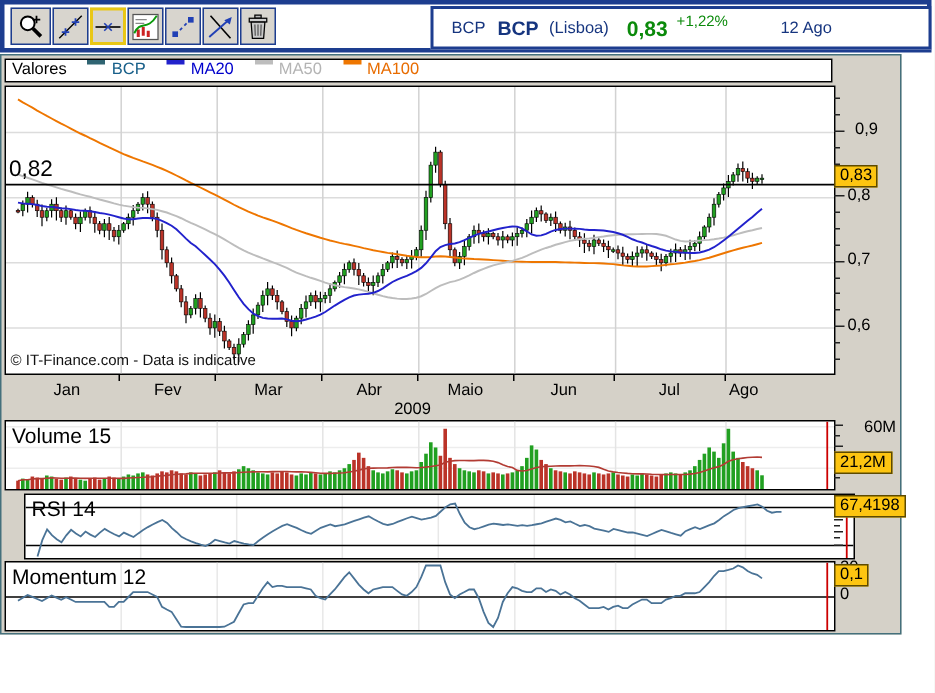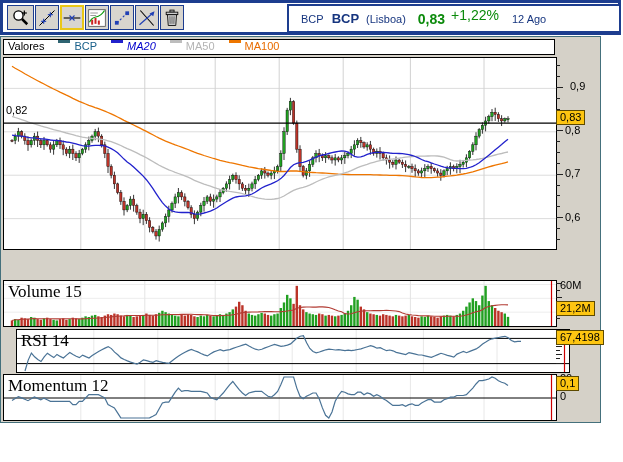--- a/index.html
+++ b/index.html
@@ -11,45 +11,45 @@
   .tbtn{width:24px;height:25px;margin-left:1px;background:#d8d5ce;border:1px solid #1d3d8f;
         box-sizing:border-box;display:flex;align-items:center;justify-content:center;cursor:pointer;}
   .tbtn.first{margin-left:4px;width:27px;}
   .tbtn.selected{border:2px solid #e9c716;}
   .quote{position:absolute;left:284px;top:1px;width:330px;height:25px;background:#fff;
          border:2px solid #1d3d8f;display:flex;align-items:center;font-size:11px;color:#16357f;}
   .quote .code{margin-left:12px;}
   .quote .symbol{font-weight:bold;font-size:13px;margin-left:8px;}
   .quote .market{margin-left:7px;}
   .quote .last{margin-left:12px;font-weight:bold;font-size:14px;color:#0b8a0b;}
-  .quote .chg{margin-left:6px;font-size:14px;color:#0b8a0b;position:relative;top:-4px;}
-  .quote .date{margin-left:13px;}
+  .quote .chg{margin-left:6px;font-size:10px;color:#0b8a0b;position:relative;top:-4px;}
+  .quote .date{margin-left:35px;}
   
   .chartwin{position:absolute;left:0;top:36px;width:599px;height:385px;background:#d5d1c8;
             border:1px solid #44707c;}
   .panel{position:absolute;background:#fff;border:1px solid #000;}
   #legend{left:3px;top:39px;width:550px;height:14px;display:flex;align-items:flex-start;
           font-size:11px;white-space:nowrap;overflow:hidden;}
   #legend .t{color:#000;margin-left:4px;}
   .dash{display:inline-block;width:12px;height:3px;margin:0 4px 0 14px;vertical-align:middle;}
-  .lg-bcp{color:#19608a;} .lg-ma20{color:#0000cc;font-style:italic;} .lg-ma50{color:#b4b4b4;} .lg-ma100{color:#e86c00;}
+  .lg-bcp{color:#19608a;} .lg-ma20{color:#0000cc;} .lg-ma50{color:#b4b4b4;} .lg-ma100{color:#e86c00;}
   #plot{left:3px;top:57px;width:552px;height:191px;}
   #volp{left:3px;top:280px;width:552px;height:45px;}
   #rsip{left:16px;top:329px;width:552px;height:42px;}
   #momp{left:3px;top:374px;width:552px;height:45px;}
-  .plabel{position:absolute;left:4px;top:1px;font-size:17px;color:#000;z-index:3;font-family:Liberation Serif, serif;}
+  .plabel{position:absolute;left:4px;top:1px;font-size:14px;color:#000;z-index:3;}
   svg{display:block;}
   
   .axlabel{position:absolute;font-size:11px;color:#000;}
   .badge{position:absolute;left:556px;background:#fdc511;border:1px solid #5d4a00;
          font-size:11px;color:#000;padding:0 3px;line-height:13px;height:13px;}
   
   #xstrip{position:absolute;left:3px;top:250px;width:552px;height:29px;}
   #copyright{position:absolute;left:7px;top:235px;font-size:10px;color:#111;z-index:3;}
-  #hline-label{position:absolute;left:6px;top:104px;font-size:11px;color:#000;z-index:3;}
+  #hline-label{position:absolute;left:6px;top:104px;font-size:15px;color:#000;z-index:3;}
 </style>
 </head>
 <body>
 
 <div id="app">
 
   <div class="toolbar">
     <div class="tbtn first">
       <span>
         <svg width="20" height="20" viewBox="0 0 24 24">
@@ -476,20 +476,21 @@
         <rect x="499.6" y="60.77272727272728" width="2.4" height="2.170454545454554" fill="#21a021" stroke="#000" stroke-width="0.4"></rect>
         <line x1="504" y1="58.220272727272736" x2="504" y2="64.41909090909091" stroke="#000000" stroke-width="0.8"></line>
         <rect x="502.8" y="60.77272727272728" width="2.4" height="1" fill="#21a021" stroke="#000" stroke-width="0.4"></rect>
         <polyline points="8.0,8.3 11.2,10.2 14.4,12.0 17.6,13.8 20.8,15.7 24.0,17.5 27.2,19.3 30.4,21.0 33.6,22.7 36.8,24.4 40.0,26.0 43.2,27.7 46.4,29.4 49.6,31.0 52.8,32.5 56.0,34.1 59.2,35.6 62.4,37.2 65.6,38.7 68.8,40.3 72.0,41.8 75.2,43.3 78.4,44.7 81.6,46.0 84.8,47.3 88.0,48.4 91.2,49.6 94.4,50.7 97.6,51.9 100.8,53.2 104.0,54.5 107.2,55.9 110.4,57.4 113.6,59.0 116.8,60.6 120.0,62.3 123.2,63.9 126.4,65.4 129.6,67.0 132.8,68.6 136.0,70.2 139.2,71.8 142.4,73.4 145.6,75.1 148.8,76.8 152.0,78.5 155.2,80.1 158.4,81.6 161.6,83.1 164.8,84.4 168.0,85.7 171.2,86.9 174.4,88.0 177.6,89.1 180.8,90.3 184.0,91.5 187.2,92.8 190.4,94.1 193.6,95.3 196.8,96.4 200.0,97.5 203.2,98.5 206.4,99.5 209.6,100.5 212.8,101.4 216.0,102.3 219.2,103.1 222.4,103.9 225.6,104.6 228.8,105.2 232.0,105.9 235.2,106.6 238.4,107.4 241.6,108.1 244.8,108.8 248.0,109.4 251.2,110.0 254.4,110.6 257.6,111.0 260.8,111.5 264.0,112.0 267.2,112.5 270.4,112.9 273.6,113.3 276.8,113.5 280.0,113.5 283.2,113.3 286.4,113.0 289.6,112.9 292.8,113.0 296.0,113.3 299.2,113.7 302.4,114.1 305.6,114.3 308.8,114.5 312.0,114.7 315.2,114.8 318.4,115.0 321.6,115.2 324.8,115.4 328.0,115.6 331.2,115.8 334.4,116.1 337.6,116.3 340.8,116.4 344.0,116.5 347.2,116.6 350.4,116.7 353.6,116.7 356.8,116.7 360.0,116.7 363.2,116.7 366.4,116.7 369.6,116.8 372.8,116.9 376.0,117.0 379.2,117.1 382.4,117.2 385.6,117.3 388.8,117.4 392.0,117.4 395.2,117.5 398.4,117.7 401.6,117.9 404.8,118.1 408.0,118.5 411.2,118.9 414.4,119.2 417.6,119.5 420.8,119.6 424.0,119.6 427.2,119.6 430.4,119.4 433.6,119.2 436.8,119.0 440.0,118.6 443.2,118.2 446.4,117.9 449.6,117.5 452.8,117.1 456.0,116.5 459.2,116.0 462.4,115.4 465.6,114.6 468.8,113.8 472.0,112.8 475.2,111.8 478.4,110.8 481.6,109.8 484.8,108.9 488.0,108.0 491.2,107.2 494.4,106.4 497.6,105.7 500.8,104.8 504.0,103.9 " fill="none" stroke="#ee7600" stroke-width="1.3"></polyline>
         <polyline points="8.0,58.3 11.2,59.5 14.4,60.5 17.6,61.6 20.8,62.7 24.0,63.9 27.2,65.0 30.4,65.9 33.6,66.9 36.8,67.9 40.0,68.8 43.2,69.7 46.4,70.7 49.6,71.6 52.8,72.4 56.0,73.2 59.2,74.1 62.4,75.0 65.6,75.8 68.8,76.7 72.0,77.6 75.2,78.4 78.4,79.1 81.6,79.6 84.8,80.1 88.0,80.4 91.2,80.6 94.4,80.9 97.6,81.4 100.8,81.9 104.0,82.8 107.2,83.7 110.4,84.9 113.6,86.1 116.8,87.5 120.0,89.1 123.2,90.6 126.4,91.9 129.6,93.4 132.8,94.9 136.0,96.6 139.2,98.1 142.4,99.8 145.6,101.6 148.8,103.5 152.0,105.4 155.2,107.2 158.4,108.9 161.6,110.4 164.8,111.8 168.0,113.0 171.2,114.3 174.4,115.5 177.6,116.7 180.8,117.9 184.0,119.2 187.2,120.6 190.4,122.3 193.6,123.7 196.8,124.9 200.0,126.1 203.2,127.2 206.4,128.2 209.6,129.3 212.8,130.4 216.0,131.4 219.2,132.2 222.4,132.8 225.6,133.4 228.8,133.8 232.0,134.3 235.2,134.9 238.4,135.7 241.6,136.6 244.8,137.5 248.0,138.5 251.2,139.4 254.4,140.2 257.6,140.7 260.8,141.1 264.0,141.3 267.2,141.3 270.4,141.0 273.6,140.5 276.8,139.5 280.0,138.0 283.2,136.0 286.4,134.1 289.6,132.4 292.8,131.2 296.0,130.1 299.2,129.4 302.4,128.4 305.6,127.1 308.8,125.6 312.0,124.0 315.2,122.5 318.4,121.2 321.6,120.0 324.8,118.9 328.0,118.1 331.2,117.3 334.4,116.6 337.6,115.9 340.8,114.9 344.0,113.9 347.2,112.6 350.4,111.1 353.6,109.7 356.8,108.4 360.0,107.3 363.2,106.3 366.4,105.2 369.6,104.3 372.8,103.4 376.0,102.6 379.2,102.0 382.4,101.5 385.6,101.2 388.8,101.0 392.0,100.6 395.2,100.1 398.4,99.7 401.6,99.2 404.8,98.8 408.0,98.5 411.2,98.3 414.4,98.2 417.6,98.2 420.8,98.1 424.0,98.0 427.2,97.9 430.4,97.9 433.6,98.0 436.8,98.5 440.0,99.2 443.2,100.4 446.4,101.7 449.6,102.6 452.8,103.0 456.0,102.9 459.2,102.7 462.4,102.4 465.6,102.1 468.8,101.9 472.0,101.5 475.2,101.0 478.4,100.4 481.6,99.7 484.8,98.8 488.0,97.9 491.2,97.0 494.4,96.2 497.6,95.5 500.8,94.7 504.0,94.0 " fill="none" stroke="#bdbdbd" stroke-width="1.3"></polyline>
         <polyline points="8.0,77.1 11.2,77.6 14.4,77.8 17.6,78.1 20.8,78.7 24.0,79.3 27.2,79.8 30.4,79.9 33.6,80.3 36.8,80.8 40.0,81.0 43.2,81.4 46.4,82.0 49.6,82.4 52.8,82.5 56.0,82.8 59.2,83.3 62.4,84.0 65.6,84.4 68.8,85.1 72.0,85.9 75.2,86.8 78.4,87.7 81.6,88.1 84.8,88.1 88.0,87.7 91.2,87.3 94.4,87.3 97.6,87.5 100.8,87.9 104.0,89.2 107.2,90.7 110.4,92.5 113.6,94.8 116.8,97.9 120.0,101.1 123.2,104.0 126.4,106.2 129.6,109.1 132.8,112.0 136.0,115.0 139.2,118.1 142.4,121.7 145.6,125.8 148.8,130.3 152.0,135.3 155.2,140.2 158.4,144.6 161.6,148.1 164.8,151.0 168.0,152.8 171.2,153.9 174.4,154.3 177.6,154.5 180.8,154.5 184.0,154.4 187.2,154.9 190.4,155.8 193.6,156.2 196.8,155.8 200.0,155.0 203.2,154.1 206.4,153.1 209.6,151.7 212.8,150.0 216.0,147.8 219.2,145.7 222.4,143.8 225.6,141.9 228.8,140.2 232.0,139.0 235.2,138.4 238.4,138.1 241.6,137.8 244.8,137.2 248.0,136.0 251.2,134.2 254.4,132.1 257.6,130.0 260.8,128.4 264.0,127.1 267.2,125.9 270.4,124.4 273.6,122.7 276.8,120.6 280.0,117.5 283.2,113.6 286.4,109.5 289.6,106.7 292.8,105.4 296.0,104.7 299.2,104.3 302.4,103.4 305.6,102.1 308.8,100.6 312.0,99.1 315.2,97.9 318.4,97.0 321.6,96.3 324.8,95.5 328.0,94.7 331.2,94.0 334.4,93.4 337.6,93.0 340.8,93.1 344.0,94.2 347.2,96.2 350.4,98.3 353.6,99.2 356.8,98.9 360.0,97.9 363.2,96.4 366.4,95.3 369.6,94.7 372.8,94.4 376.0,94.4 379.2,94.5 382.4,94.6 385.6,95.0 388.8,95.3 392.0,95.3 395.2,95.5 398.4,95.7 401.6,96.2 404.8,96.7 408.0,97.5 411.2,98.5 414.4,99.9 417.6,101.5 420.8,102.8 424.0,103.7 427.2,104.9 430.4,106.0 433.6,107.0 436.8,108.2 440.0,109.1 443.2,109.6 446.4,109.9 449.6,110.3 452.8,110.4 456.0,110.6 459.2,110.6 462.4,110.3 465.6,109.5 468.8,108.4 472.0,106.8 475.2,104.7 478.4,102.3 481.6,99.8 484.8,97.2 488.0,94.5 491.2,91.8 494.4,89.2 497.6,86.6 500.8,83.8 504.0,81.2 " fill="none" stroke="#2222cc" stroke-width="1.3"></polyline>
         <line x1="0" y1="65.11363636363637" x2="552" y2="65.11363636363637" stroke="#000" stroke-width="1.2"></line>
       </svg>
   </div>
   <div id="hline-label">0,82</div>
+  <div id="copyright">© IT-Finance.com - Data is indicative</div>
   <div id="price-axis">
       <div style="position: absolute; left: 556px; top: 238.818px; width: 4px; height: 1px; background: rgb(34, 34, 34);"></div>
       <div style="position: absolute; left: 556px; top: 227.966px; width: 4px; height: 1px; background: rgb(34, 34, 34);"></div>
       <div style="position: absolute; left: 556px; top: 217.114px; width: 7px; height: 1px; background: rgb(34, 34, 34);"></div>
       <div style="position: absolute; left: 556px; top: 206.261px; width: 4px; height: 1px; background: rgb(34, 34, 34);"></div>
       <div style="position: absolute; left: 556px; top: 195.409px; width: 4px; height: 1px; background: rgb(34, 34, 34);"></div>
       <div style="position: absolute; left: 556px; top: 184.557px; width: 4px; height: 1px; background: rgb(34, 34, 34);"></div>
       <div style="position: absolute; left: 556px; top: 173.705px; width: 7px; height: 1px; background: rgb(34, 34, 34);"></div>
       <div style="position: absolute; left: 556px; top: 162.852px; width: 4px; height: 1px; background: rgb(34, 34, 34);"></div>
       <div style="position: absolute; left: 556px; top: 152px; width: 4px; height: 1px; background: rgb(34, 34, 34);"></div>
@@ -501,20 +502,38 @@
       <div style="position: absolute; left: 556px; top: 86.8864px; width: 7px; height: 1px; background: rgb(34, 34, 34);"></div>
       <div style="position: absolute; left: 556px; top: 76.0341px; width: 4px; height: 1px; background: rgb(34, 34, 34);"></div>
       <div style="position: absolute; left: 556px; top: 65.1818px; width: 4px; height: 1px; background: rgb(34, 34, 34);"></div>
       <div style="position: absolute; left: 565px; top: 210.614px; font-size: 11px;">0,6</div>
       <div style="position: absolute; left: 565px; top: 167.205px; font-size: 11px;">0,7</div>
       <div style="position: absolute; left: 565px; top: 123.795px; font-size: 11px;">0,8</div>
       <div style="position: absolute; left: 570px; top: 80.3864px; font-size: 11px;">0,9</div>
     </div>
   <div class="badge" style="top:110px">0,83</div>
 
+  <div id="xstrip">
+      <div style="position: absolute; left: 41.6px; top: 4px; font-size: 11px; transform: translateX(-50%);">Jan</div>
+      <div style="position: absolute; left: 76.4px; top: 0px; width: 1px; height: 4px; background: rgb(0, 0, 0);"></div>
+      <div style="position: absolute; left: 108.8px; top: 4px; font-size: 11px; transform: translateX(-50%);">Fev</div>
+      <div style="position: absolute; left: 140.4px; top: 0px; width: 1px; height: 4px; background: rgb(0, 0, 0);"></div>
+      <div style="position: absolute; left: 176px; top: 4px; font-size: 11px; transform: translateX(-50%);">Mar</div>
+      <div style="position: absolute; left: 210.8px; top: 0px; width: 1px; height: 4px; background: rgb(0, 0, 0);"></div>
+      <div style="position: absolute; left: 243.2px; top: 4px; font-size: 11px; transform: translateX(-50%);">Abr</div>
+      <div style="position: absolute; left: 274.8px; top: 0px; width: 1px; height: 4px; background: rgb(0, 0, 0);"></div>
+      <div style="position: absolute; left: 307.2px; top: 4px; font-size: 11px; transform: translateX(-50%);">Maio</div>
+      <div style="position: absolute; left: 338.8px; top: 0px; width: 1px; height: 4px; background: rgb(0, 0, 0);"></div>
+      <div style="position: absolute; left: 372.8px; top: 4px; font-size: 11px; transform: translateX(-50%);">Jun</div>
+      <div style="position: absolute; left: 406px; top: 0px; width: 1px; height: 4px; background: rgb(0, 0, 0);"></div>
+      <div style="position: absolute; left: 443.2px; top: 4px; font-size: 11px; transform: translateX(-50%);">Jul</div>
+      <div style="position: absolute; left: 479.6px; top: 0px; width: 1px; height: 4px; background: rgb(0, 0, 0);"></div>
+      <div style="position: absolute; left: 492.8px; top: 4px; font-size: 11px; transform: translateX(-50%);">Ago</div>
+      <div style="position: absolute; left: 272px; top: 17px; font-size: 11px; transform: translateX(-50%);">2009</div>
+    </div>
 
   <div class="panel" id="volp">
     <div class="plabel">Volume 15</div>
     <svg id="vol-svg" width="552" height="45">
         <line x1="0" y1="31.153846153846153" x2="552" y2="31.153846153846153" stroke="#ededed" stroke-width="1"></line>
         <line x1="0" y1="17.307692307692307" x2="552" y2="17.307692307692307" stroke="#ededed" stroke-width="1"></line>
         <line x1="0" y1="3.46153846153846" x2="552" y2="3.46153846153846" stroke="#ededed" stroke-width="1"></line>
         <line x1="76.80000000000001" y1="0" x2="76.80000000000001" y2="45" stroke="#e4e4e4" stroke-width="1"></line>
         <line x1="140.8" y1="0" x2="140.8" y2="45" stroke="#e4e4e4" stroke-width="1"></line>
         <line x1="211.20000000000002" y1="0" x2="211.20000000000002" y2="45" stroke="#e4e4e4" stroke-width="1"></line>
@@ -675,21 +694,21 @@
         <rect x="486.8" y="24.23076923076923" width="2.4" height="20.76923076923077" fill="#21a021"></rect>
         <rect x="490.00000000000006" y="27" width="2.4" height="18" fill="#bb3328"></rect>
         <rect x="493.20000000000005" y="29.769230769230766" width="2.4" height="15.230769230769232" fill="#bb3328"></rect>
         <rect x="496.40000000000003" y="31.153846153846153" width="2.4" height="13.846153846153847" fill="#bb3328"></rect>
         <rect x="499.6" y="32.53846153846154" width="2.4" height="12.461538461538462" fill="#21a021"></rect>
         <rect x="502.8" y="35.86153846153846" width="2.4" height="9.138461538461538" fill="#21a021"></rect>
         <polyline points="8.0,39.5 11.2,38.8 14.4,38.8 17.6,38.3 20.8,38.1 24.0,38.1 27.2,37.8 30.4,37.6 33.6,37.7 36.8,37.8 40.0,37.8 43.2,37.7 46.4,37.7 49.6,37.8 52.8,37.9 56.0,37.8 59.2,37.8 62.4,37.8 65.6,37.8 68.8,37.8 72.0,37.8 75.2,37.9 78.4,37.9 81.6,37.7 84.8,37.5 88.0,37.3 91.2,37.2 94.4,37.0 97.6,36.8 100.8,36.5 104.0,36.1 107.2,35.9 110.4,35.5 113.6,35.2 116.8,35.0 120.0,34.9 123.2,34.6 126.4,34.5 129.6,34.5 132.8,34.5 136.0,34.5 139.2,34.5 142.4,34.3 145.6,34.2 148.8,34.2 152.0,34.2 155.2,34.0 158.4,33.8 161.6,33.7 164.8,33.6 168.0,33.5 171.2,33.5 174.4,33.6 177.6,33.4 180.8,33.4 184.0,33.3 187.2,33.3 190.4,33.5 193.6,33.6 196.8,33.6 200.0,33.7 203.2,33.9 206.4,34.2 209.6,34.5 212.8,34.6 216.0,34.6 219.2,34.5 222.4,34.3 225.6,34.2 228.8,33.7 232.0,33.2 235.2,32.4 238.4,31.6 241.6,31.2 244.8,31.1 248.0,31.0 251.2,31.0 254.4,30.9 257.6,30.7 260.8,30.6 264.0,30.6 267.2,30.6 270.4,30.7 273.6,30.8 276.8,30.7 280.0,30.4 283.2,30.0 286.4,29.5 289.6,29.0 292.8,27.2 296.0,26.5 299.2,26.1 302.4,26.0 305.6,26.0 308.8,26.1 312.0,26.1 315.2,25.9 318.4,25.9 321.6,26.1 324.8,26.5 328.0,27.4 331.2,28.8 334.4,30.0 337.6,30.7 340.8,32.6 344.0,33.0 347.2,32.7 350.4,31.7 353.6,30.7 356.8,30.2 360.0,29.9 363.2,29.8 366.4,29.7 369.6,29.6 372.8,29.6 376.0,29.6 379.2,29.5 382.4,29.4 385.6,29.5 388.8,29.7 392.0,30.0 395.2,30.6 398.4,31.9 401.6,33.0 404.8,33.6 408.0,34.0 411.2,34.3 414.4,34.6 417.6,34.8 420.8,34.9 424.0,34.9 427.2,35.0 430.4,35.2 433.6,35.3 436.8,35.3 440.0,35.4 443.2,35.3 446.4,35.3 449.6,35.3 452.8,35.3 456.0,35.1 459.2,34.7 462.4,34.0 465.6,33.0 468.8,31.8 472.0,30.8 475.2,30.1 478.4,28.7 481.6,26.5 484.8,25.5 488.0,24.8 491.2,24.4 494.4,24.0 497.6,23.8 500.8,23.7 504.0,23.9 " fill="none" stroke="#b23b33" stroke-width="1.1"></polyline>
         <line x1="547.5" y1="0" x2="547.5" y2="45" stroke="#cc0000" stroke-width="1.2"></line>
       </svg>
   </div>
-  <div class="axlabel" style="left:560px;top:279px">60M</div>
+  <div class="axlabel" style="left:576px;top:279px">60M</div>
   <div id="vol-axis">
       <div style="position: absolute; left: 556px; top: 318.077px; width: 4px; height: 1px; background: rgb(34, 34, 34);"></div>
       <div style="position: absolute; left: 556px; top: 311.154px; width: 6px; height: 1px; background: rgb(34, 34, 34);"></div>
       <div style="position: absolute; left: 556px; top: 304.231px; width: 4px; height: 1px; background: rgb(34, 34, 34);"></div>
       <div style="position: absolute; left: 556px; top: 297.308px; width: 6px; height: 1px; background: rgb(34, 34, 34);"></div>
       <div style="position: absolute; left: 556px; top: 290.385px; width: 4px; height: 1px; background: rgb(34, 34, 34);"></div>
       <div style="position: absolute; left: 556px; top: 283.462px; width: 6px; height: 1px; background: rgb(34, 34, 34);"></div>
     </div>
   <div class="badge" style="top:301px">21,2M</div>
 

